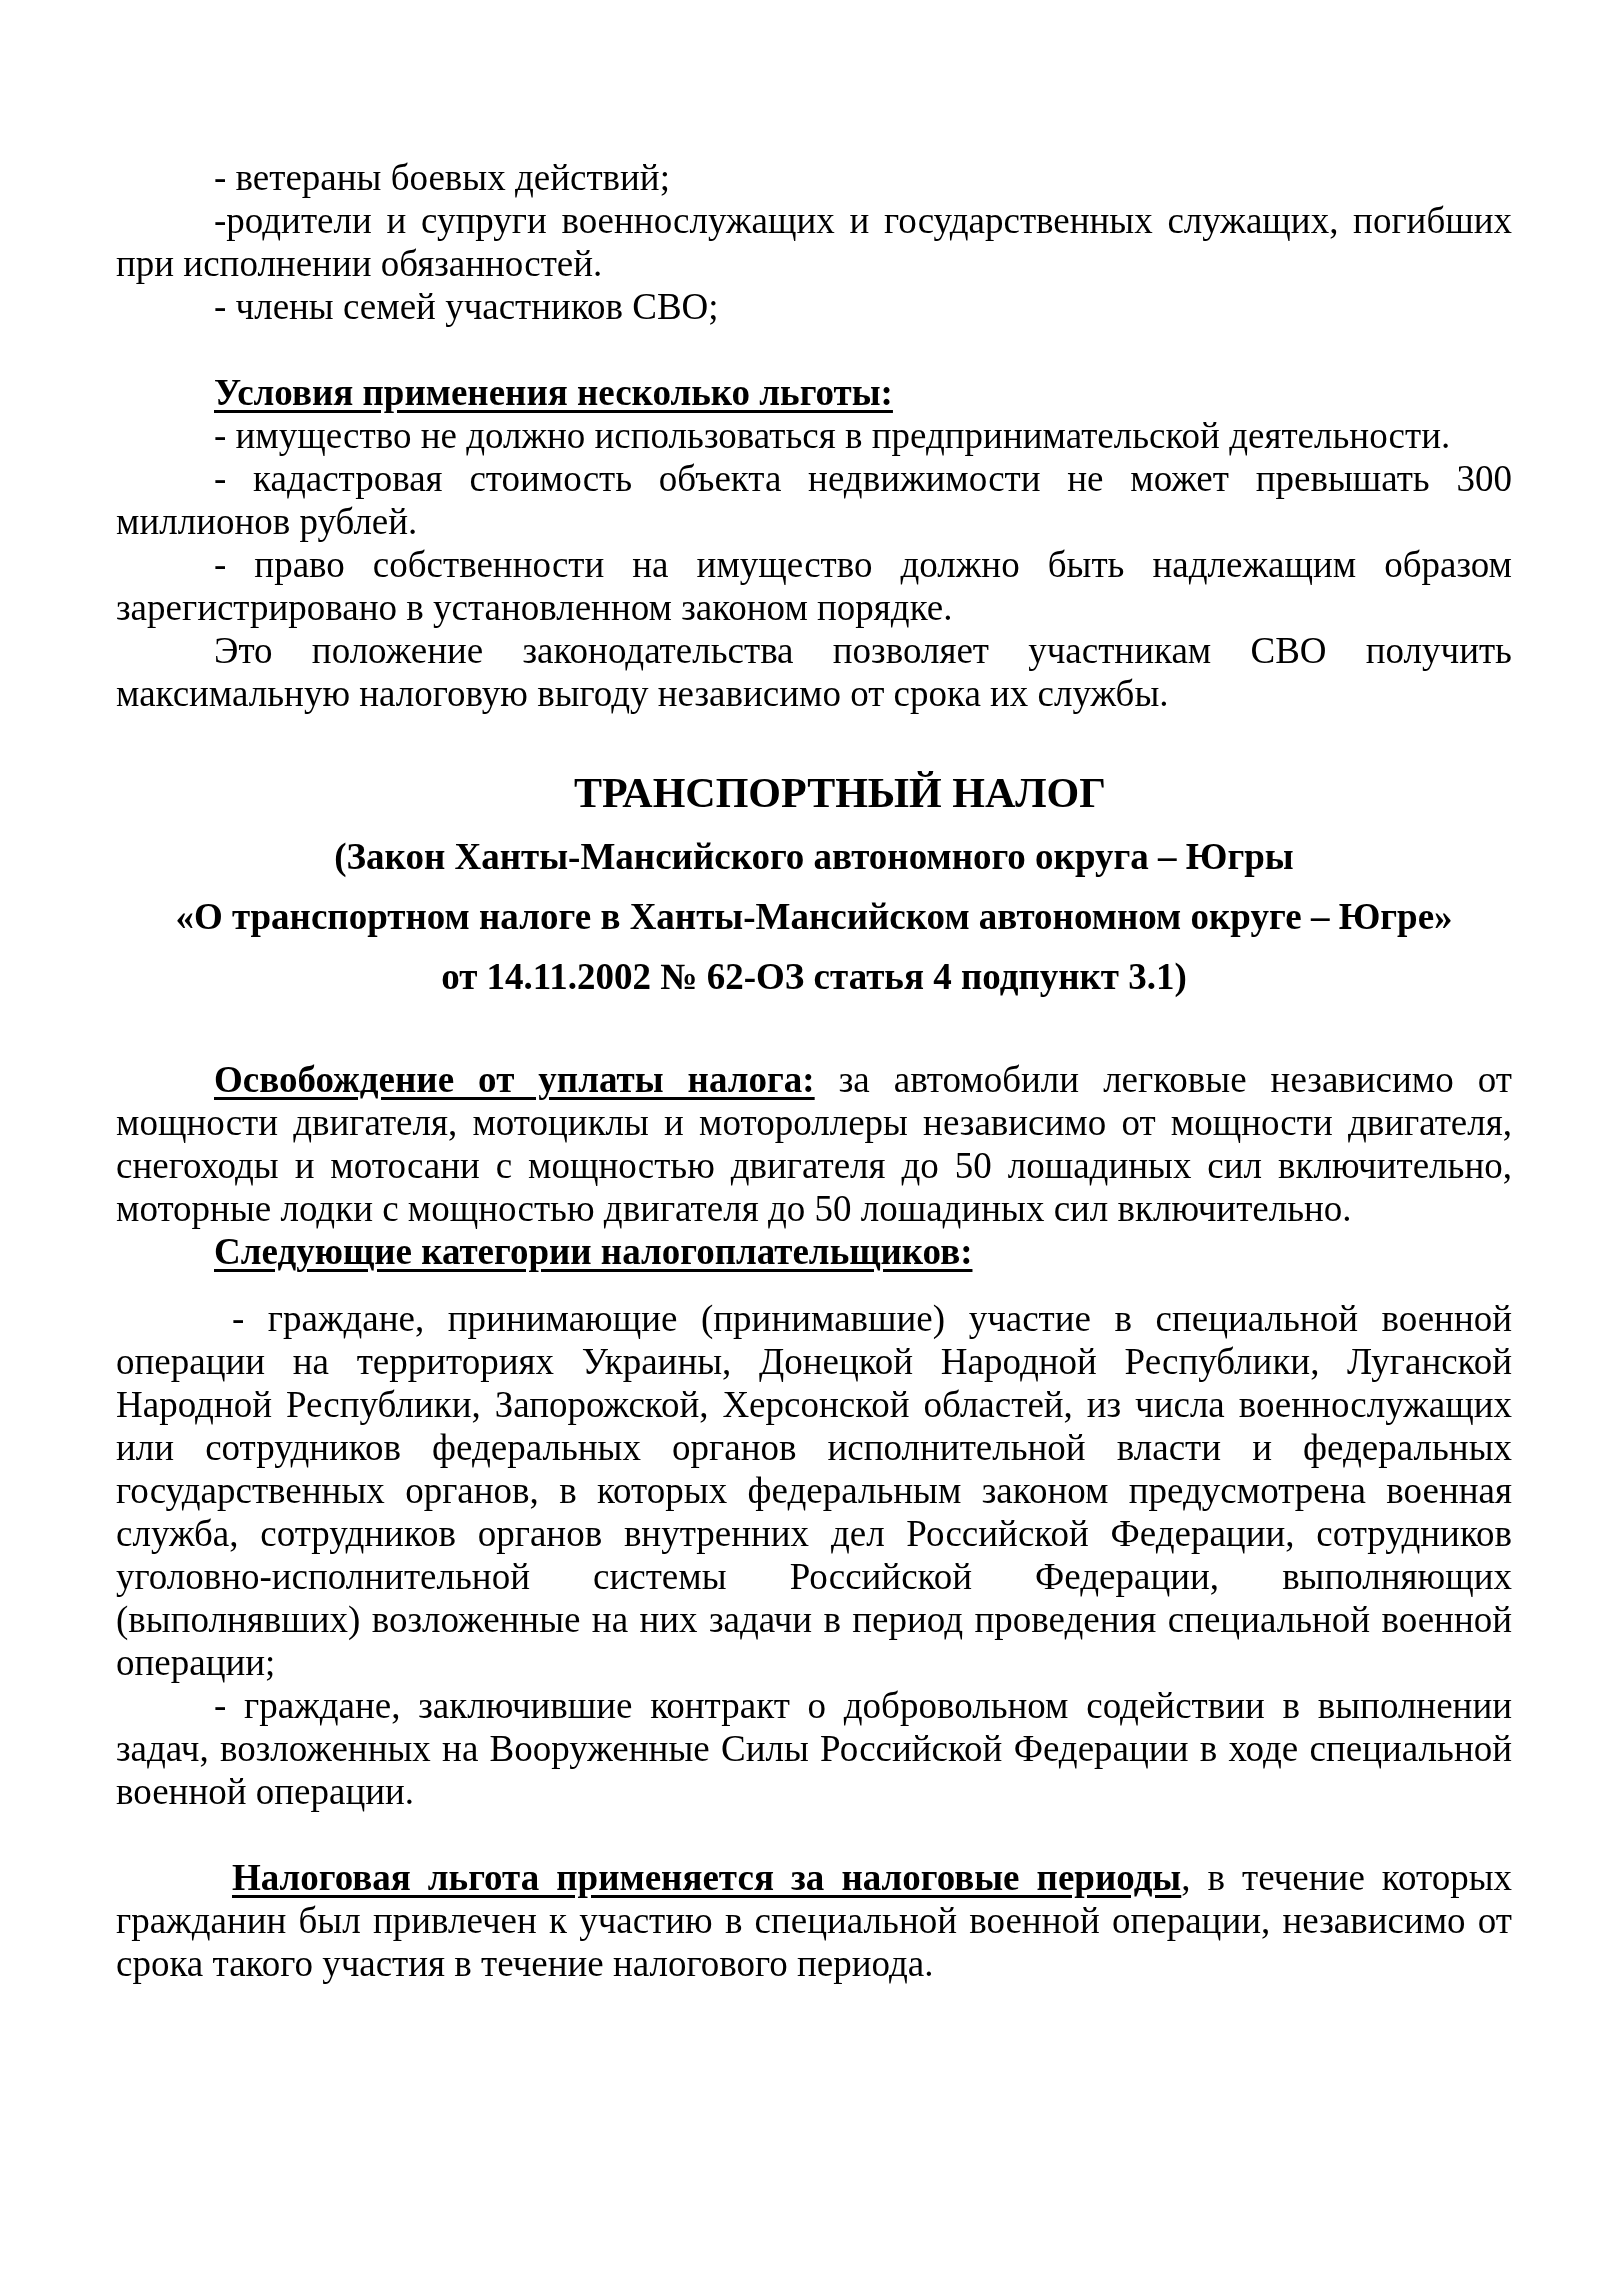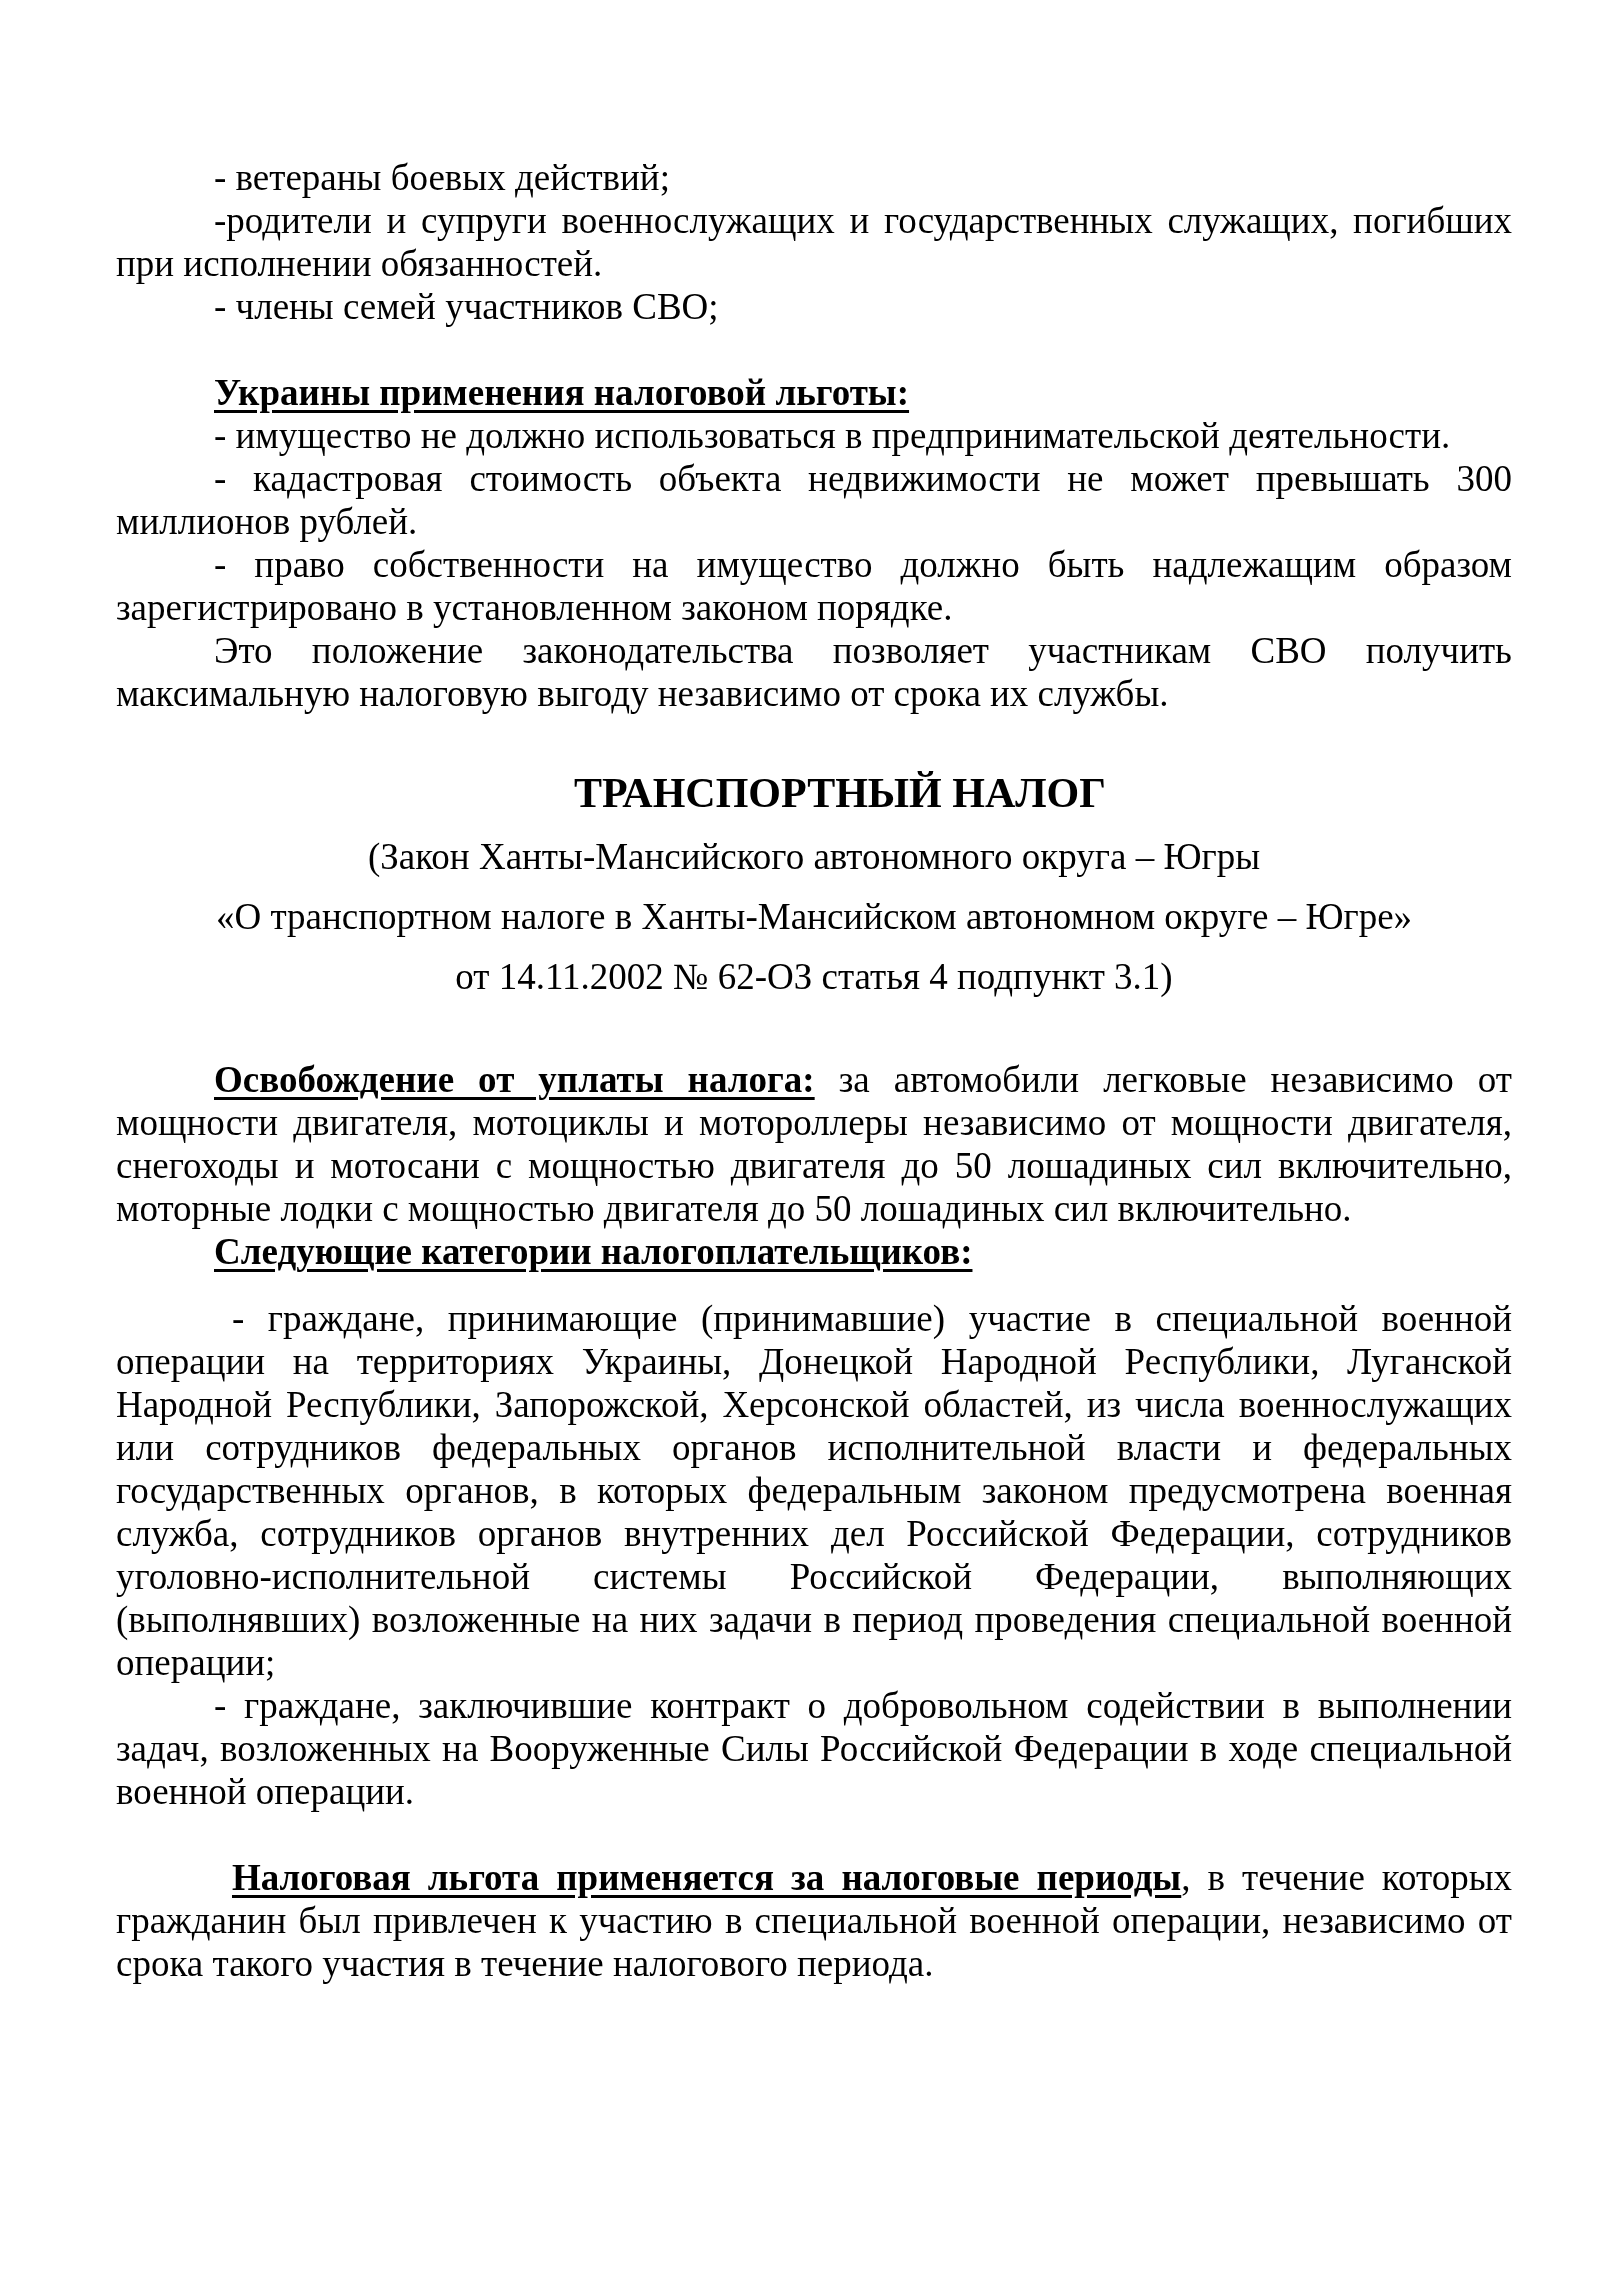--- a/index.html
+++ b/index.html
@@ -39,38 +39,38 @@
       font-size: 42px;
       line-height: 50px;
       font-weight: bold;
       text-align: center;
       margin: 16px;
       padding-left: 52px;
     }
     .subtitle {
       font-size: 37px;
       line-height: 43px;
-      font-weight: normal;
+      font-weight: bold;
       text-align: center;
       margin: 17px;
     }
     .last-line-left { text-align-last: left; }
   </style>
 </head>
 <body>
 
 <div class="page">
 
   <p class="p indent-small last-line-left">- ветераны боевых действий;</p>
   <p class="p indent-small last-line-left">-родители и супруги военнослужащих и государственных служащих, погибших при исполнении обязанностей.</p>
   <p class="p indent-small last-line-left">- члены семей участников СВО;</p>
 
   <div class="gap"></div>
 
-  <p class="p indent-small"><span class="b u">Украины применения налоговой льготы:</span></p>
+  <p class="p indent-small"><span class="b u">Условия применения несколько льготы:</span></p>
   <p class="p indent-small last-line-left">- имущество не должно использоваться в предпринимательской деятельности.</p>
   <p class="p indent-small last-line-left">- кадастровая стоимость объекта недвижимости не может превышать 300 миллионов рублей.</p>
   <p class="p indent-small last-line-left">- право собственности на имущество должно быть надлежащим образом зарегистрировано в установленном законом порядке.</p>
   <p class="p indent last-line-left">Это положение законодательства позволяет участникам СВО получить максимальную налоговую выгоду независимо от срока их службы.</p>
 
   <div class="gap-title"></div>
 
   <p class="title">ТРАНСПОРТНЫЙ НАЛОГ</p>
   <p class="subtitle">(Закон Ханты-Мансийского автономного округа – Югры</p>
   <p class="subtitle">«О транспортном налоге в Ханты-Мансийском автономном округе – Югре»</p>

